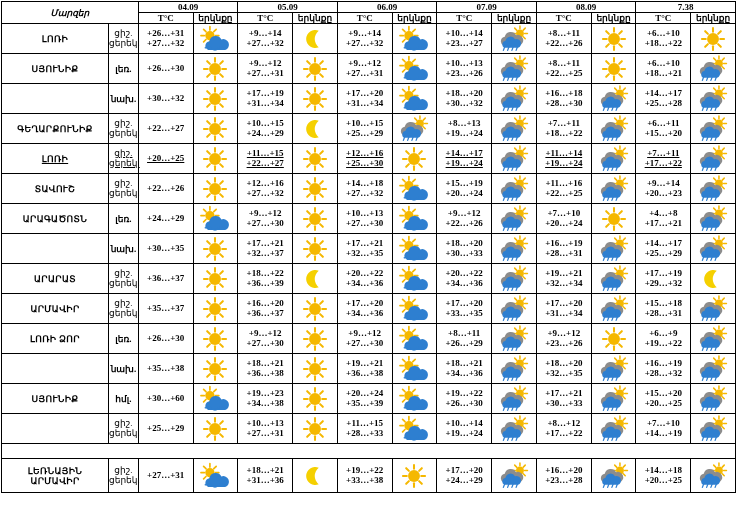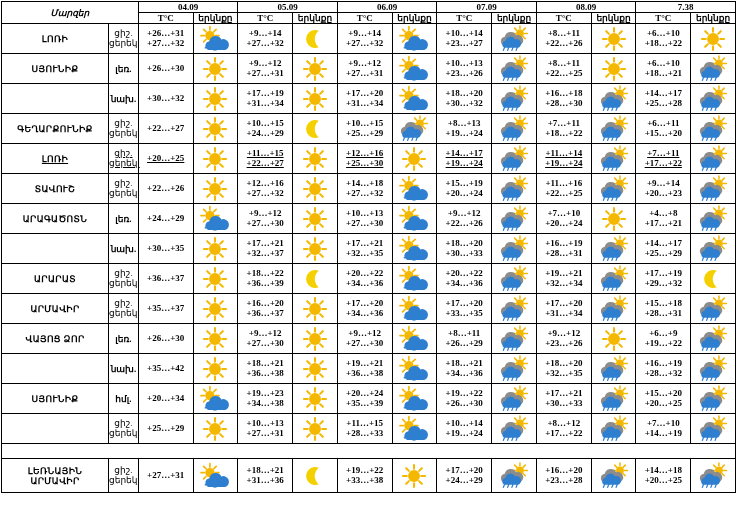--- a/index.html
+++ b/index.html
@@ -1139,21 +1139,21 @@
                 </g>
                 <g stroke="#2E7FD0" stroke-width="1.5" stroke-linecap="round">
                   <line x1="9" y1="25" x2="7.5" y2="29"></line>
                   <line x1="14" y1="25" x2="12.5" y2="29"></line>
                   <line x1="19" y1="25" x2="17.5" y2="29"></line>
                   <line x1="24" y1="25" x2="22.5" y2="29"></line>
                 </g>
               </svg></span></td>
         </tr>
         <tr style="height: 26px;">
-          <td class="region">ՎԱՅՈՑ ՁՈՐ</td>
+          <td class="region">ԼՈՌԻ ՁՈՐ</td>
           <td class="sub">լեռ.</td>
           <td class="temp">+26…+30</td>
           <td class="icocell"><span><svg class="sky" width="34" height="26" viewBox="0 0 40 30" xmlns="http://www.w3.org/2000/svg">
                 <line x1="28.5" y1="15.0" x2="33.0" y2="15.0" stroke="#F5B800" stroke-width="2.4" stroke-linecap="round"></line>
                 <line x1="26.0" y1="21.0" x2="29.2" y2="24.2" stroke="#F5B800" stroke-width="2.4" stroke-linecap="round"></line>
                 <line x1="20.0" y1="23.5" x2="20.0" y2="28.0" stroke="#F5B800" stroke-width="2.4" stroke-linecap="round"></line>
                 <line x1="14.0" y1="21.0" x2="10.8" y2="24.2" stroke="#F5B800" stroke-width="2.4" stroke-linecap="round"></line>
                 <line x1="11.5" y1="15.0" x2="7.0" y2="15.0" stroke="#F5B800" stroke-width="2.4" stroke-linecap="round"></line>
                 <line x1="14.0" y1="9.0" x2="10.8" y2="5.8" stroke="#F5B800" stroke-width="2.4" stroke-linecap="round"></line>
                 <line x1="20.0" y1="6.5" x2="20.0" y2="2.0" stroke="#F5B800" stroke-width="2.4" stroke-linecap="round"></line>
@@ -1245,21 +1245,21 @@
                   <line x1="9" y1="25" x2="7.5" y2="29"></line>
                   <line x1="14" y1="25" x2="12.5" y2="29"></line>
                   <line x1="19" y1="25" x2="17.5" y2="29"></line>
                   <line x1="24" y1="25" x2="22.5" y2="29"></line>
                 </g>
               </svg></span></td>
         </tr>
         <tr style="height: 26px;">
           <td class="region"></td>
           <td class="sub">նախ.</td>
-          <td class="temp">+35…+42</td>
+          <td class="temp">+35…+38</td>
           <td class="icocell"><span><svg class="sky" width="34" height="26" viewBox="0 0 40 30" xmlns="http://www.w3.org/2000/svg">
                 <line x1="28.5" y1="15.0" x2="33.0" y2="15.0" stroke="#F5B800" stroke-width="2.4" stroke-linecap="round"></line>
                 <line x1="26.0" y1="21.0" x2="29.2" y2="24.2" stroke="#F5B800" stroke-width="2.4" stroke-linecap="round"></line>
                 <line x1="20.0" y1="23.5" x2="20.0" y2="28.0" stroke="#F5B800" stroke-width="2.4" stroke-linecap="round"></line>
                 <line x1="14.0" y1="21.0" x2="10.8" y2="24.2" stroke="#F5B800" stroke-width="2.4" stroke-linecap="round"></line>
                 <line x1="11.5" y1="15.0" x2="7.0" y2="15.0" stroke="#F5B800" stroke-width="2.4" stroke-linecap="round"></line>
                 <line x1="14.0" y1="9.0" x2="10.8" y2="5.8" stroke="#F5B800" stroke-width="2.4" stroke-linecap="round"></line>
                 <line x1="20.0" y1="6.5" x2="20.0" y2="2.0" stroke="#F5B800" stroke-width="2.4" stroke-linecap="round"></line>
                 <line x1="26.0" y1="9.0" x2="29.2" y2="5.8" stroke="#F5B800" stroke-width="2.4" stroke-linecap="round"></line>
                 <circle cx="20" cy="15" r="7" fill="#F5B800"></circle>
@@ -1361,21 +1361,21 @@
                   <line x1="9" y1="25" x2="7.5" y2="29"></line>
                   <line x1="14" y1="25" x2="12.5" y2="29"></line>
                   <line x1="19" y1="25" x2="17.5" y2="29"></line>
                   <line x1="24" y1="25" x2="22.5" y2="29"></line>
                 </g>
               </svg></span></td>
         </tr>
         <tr style="height: 26px;">
           <td class="region">ՍՅՈՒՆԻՔ</td>
           <td class="sub">հմլ.</td>
-          <td class="temp">+20…+34</td>
+          <td class="temp">+30…+60</td>
           <td class="icocell"><span><svg class="sky" width="34" height="28" viewBox="0 0 40 30" xmlns="http://www.w3.org/2000/svg">
                 <line x1="20.5" y1="11.0" x2="24.5" y2="11.0" stroke="#F5B800" stroke-width="2" stroke-linecap="round"></line>
                 <line x1="18.6" y1="15.6" x2="21.4" y2="18.4" stroke="#F5B800" stroke-width="2" stroke-linecap="round"></line>
                 <line x1="14.0" y1="17.5" x2="14.0" y2="21.5" stroke="#F5B800" stroke-width="2" stroke-linecap="round"></line>
                 <line x1="9.4" y1="15.6" x2="6.6" y2="18.4" stroke="#F5B800" stroke-width="2" stroke-linecap="round"></line>
                 <line x1="7.5" y1="11.0" x2="3.5" y2="11.0" stroke="#F5B800" stroke-width="2" stroke-linecap="round"></line>
                 <line x1="9.4" y1="6.4" x2="6.6" y2="3.6" stroke="#F5B800" stroke-width="2" stroke-linecap="round"></line>
                 <line x1="14.0" y1="4.5" x2="14.0" y2="0.5" stroke="#F5B800" stroke-width="2" stroke-linecap="round"></line>
                 <line x1="18.6" y1="6.4" x2="21.4" y2="3.6" stroke="#F5B800" stroke-width="2" stroke-linecap="round"></line>
                 <circle cx="14" cy="11" r="5.5" fill="#F5B800"></circle>

